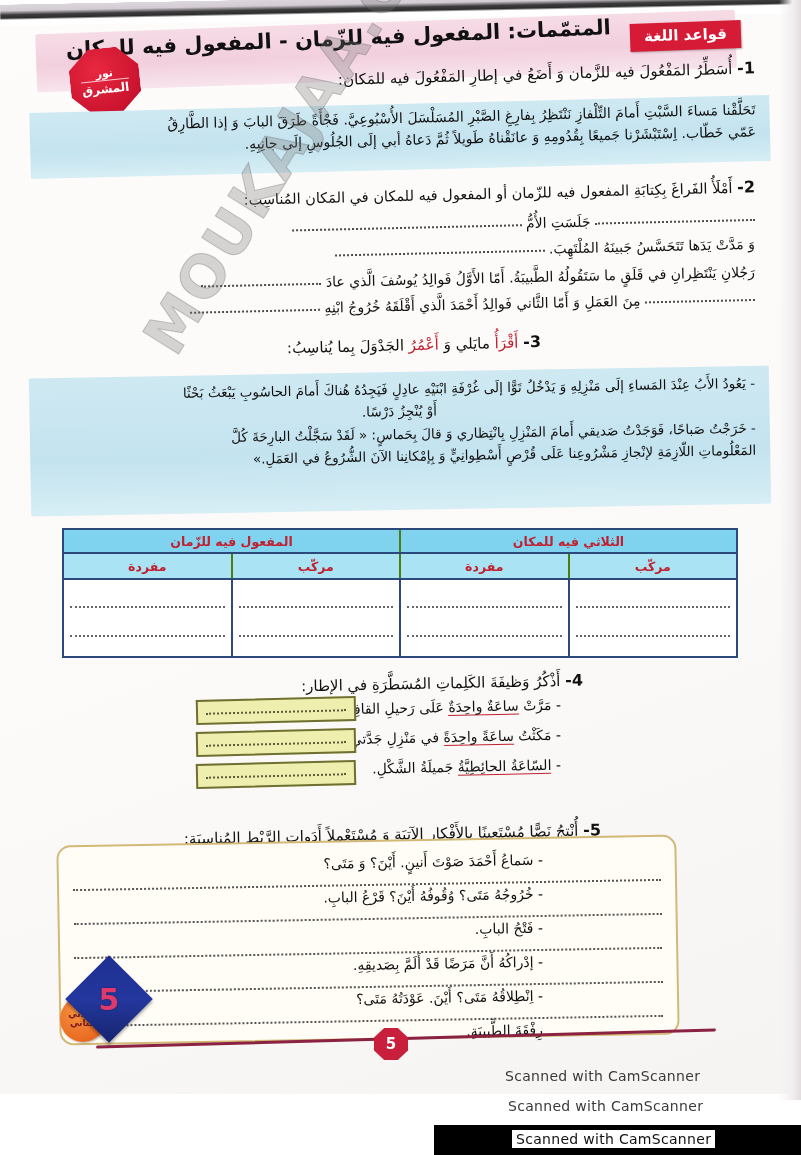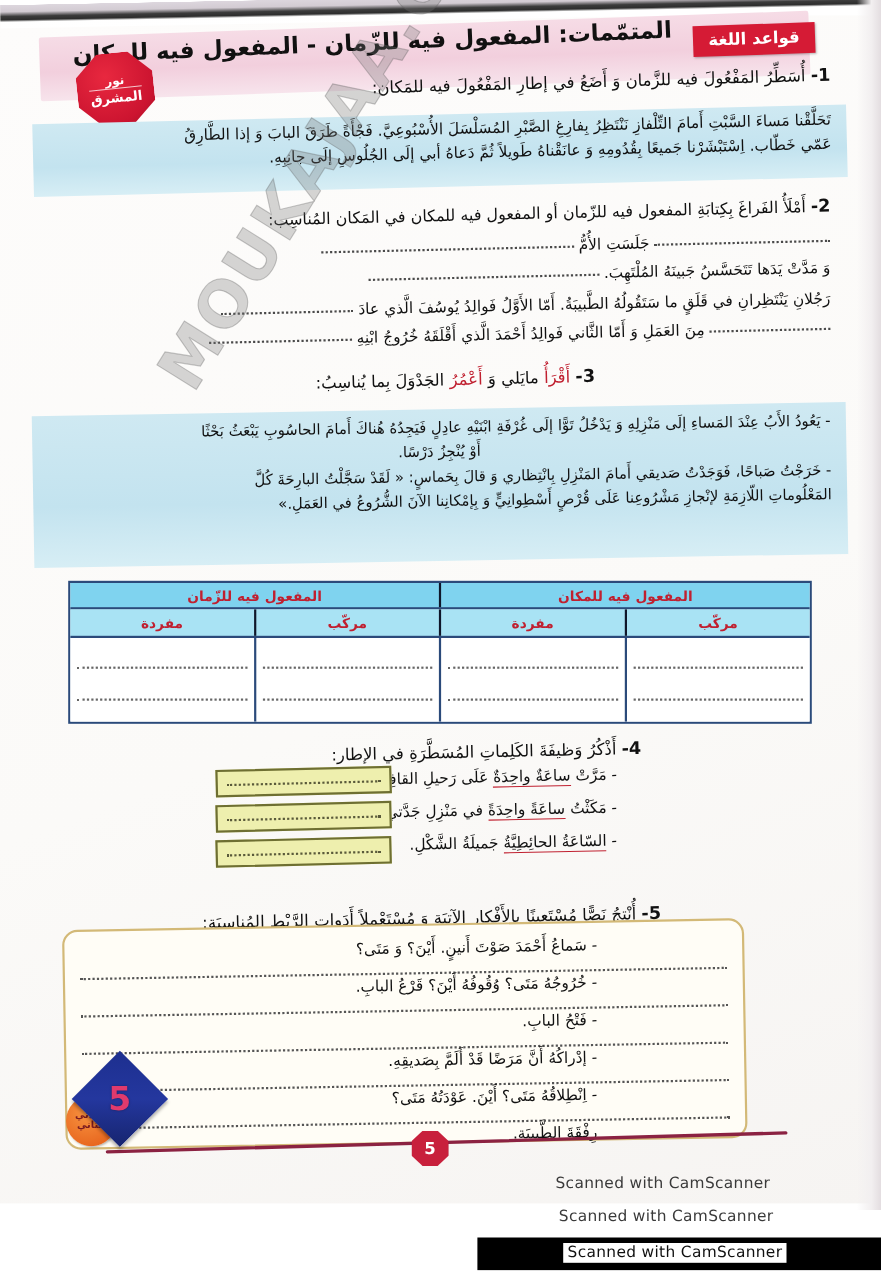--- a/index.html
+++ b/index.html
@@ -143,21 +143,21 @@
   .gtable .hcell {
     flex: 1 1 0;
     display: flex;
     align-items: center;
     justify-content: center;
     color: #c02030;
     font-size: 12.5px;
     font-weight: bold;
     box-sizing: border-box;
   }
-  .gtable .hcell + .hcell { border-right: 2px solid #0f172a; }
+  .gtable .hcell + .hcell { border-right: 2px solid #4d7c0f; }
   .gtable .body {
     display: flex;
     width: 100%;
     height: 76px;
     box-sizing: border-box;
   }
   .gtable .bcell {
     flex: 1 1 0;
     position: relative;
     box-sizing: border-box;
@@ -363,21 +363,21 @@
     <div style="padding:6px 14px 0 14px; font-size:13.5px; line-height:1.65;">
       <div>- يَعُودُ الأَبُ عِنْدَ المَساءِ إلَى مَنْزِلِهِ وَ يَدْخُلُ تَوًّا إلَى غُرْفَةِ ابْنَيْهِ عادِلٍ فَيَجِدُهُ هُناكَ أَمامَ الحاسُوبِ يَبْعَثُ بَحْثًا</div>
       <div style="text-align:center;">أَوْ يُنْجِزُ دَرْسًا.</div>
       <div>- خَرَجْتُ صَباحًا، فَوَجَدْتُ صَديقي أَمامَ المَنْزِلِ بِانْتِظاري وَ قالَ بِحَماسٍ: « لَقَدْ سَجَّلْتُ البارِحَةَ كُلَّ</div>
       <div>المَعْلُوماتِ اللّازِمَةِ لإنْجازِ مَشْرُوعِنا عَلَى قُرْصٍ أَسْطِوانِيٍّ وَ بِإمْكانِنا الآنَ الشُّرُوعُ في العَمَلِ.»</div>
     </div>
   </div>
 
   <div class="gtable">
     <div class="hrow1">
-      <div class="hcell">المفعول فيه للمكان</div>
+      <div class="hcell">الثلاثي فيه للمكان</div>
       <div class="hcell">المفعول فيه للزّمان</div>
     </div>
     <div class="hrow2">
       <div class="hcell">مركّب</div>
       <div class="hcell">مفردة</div>
       <div class="hcell">مركّب</div>
       <div class="hcell">مفردة</div>
     </div>
     <div class="body">
       <div class="bcell">

